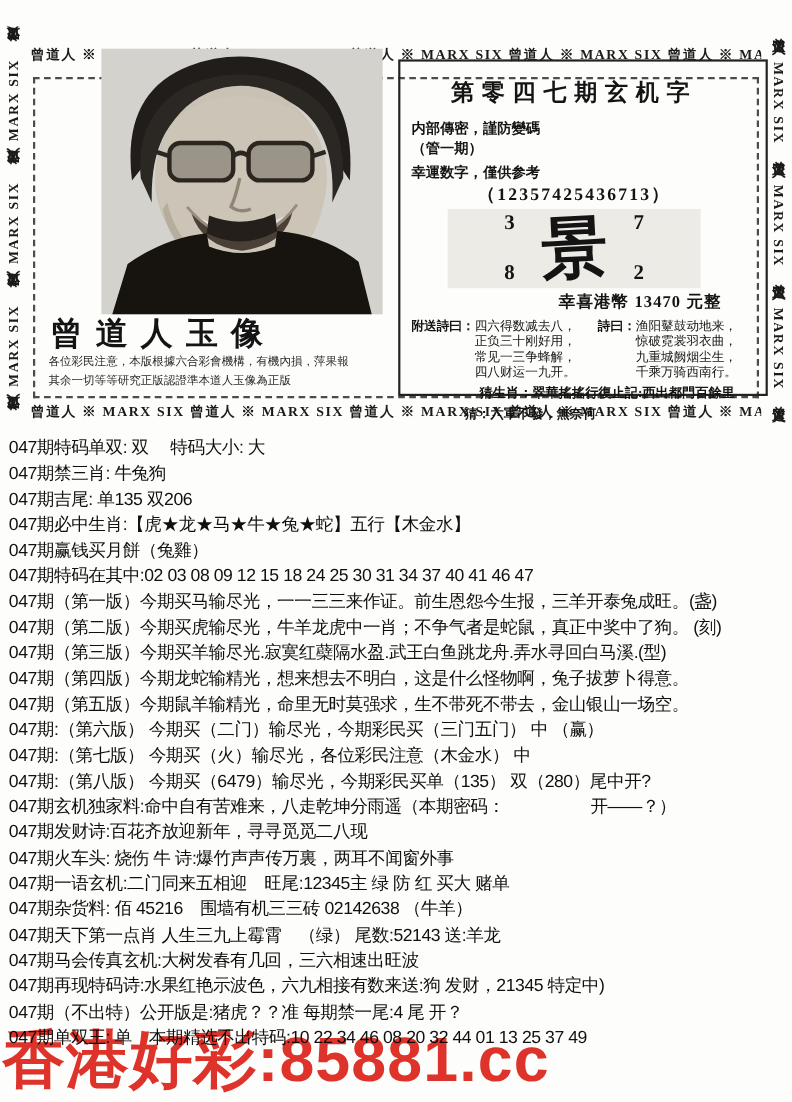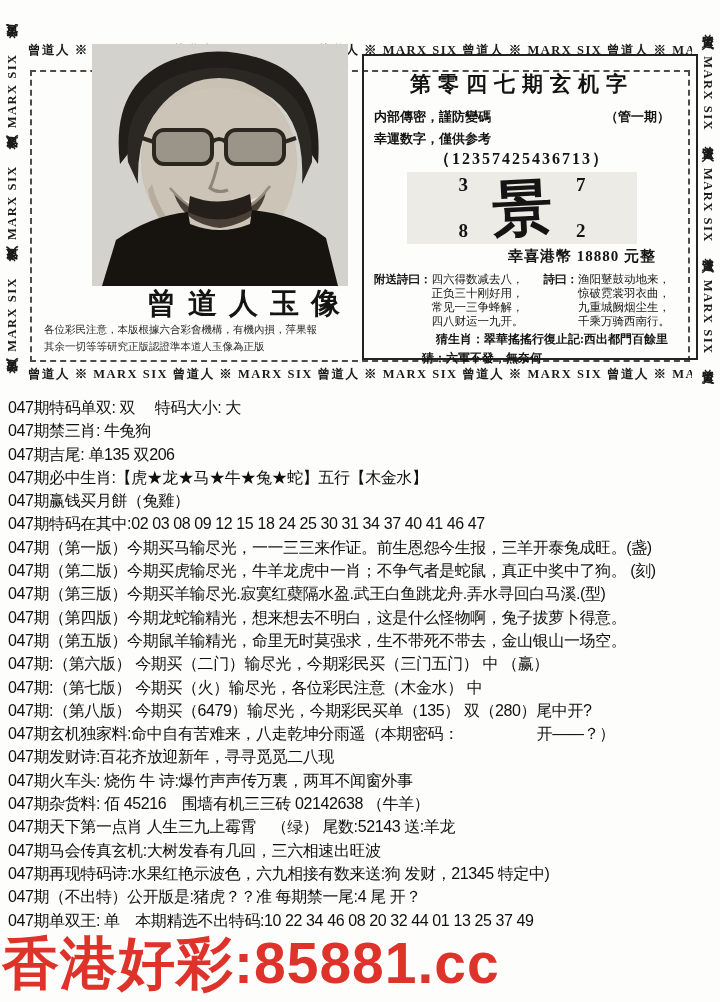--- a/index.html
+++ b/index.html
@@ -16,36 +16,36 @@
          font-weight:bold;font-size:12.5px;letter-spacing:1.5px;white-space:nowrap;
          overflow:hidden;writing-mode:vertical-rl;color:#1b1b1b;}
   .vtext.left{left:3px;transform:rotate(180deg);}
   .vtext.right{right:3px;}
 
   .inner-box{position:absolute;left:30px;top:70px;width:660px;height:292px;
              border:2px dashed #4f4b45;box-sizing:border-box;}
 
   
   .portrait{position:absolute;left:92px;top:44px;width:256px;height:242px;}
-  .caption{position:absolute;left:46px;top:284px;width:306px;text-align:right;
+  .caption{position:absolute;left:46px;top:284px;width:306px;text-align:left;
            font-family:Liberation Sans, sans-serif;font-weight:bold;font-size:29px;
            letter-spacing:12px;white-space:nowrap;}
   .note{position:absolute;left:44px;width:304px;font-size:10.5px;line-height:16px;
         font-family:"Liberation Serif",serif;color:#2a2a28;white-space:nowrap;overflow:hidden;}
   .note.n1{top:322px;}
   .note.n2{top:339px;}
 
   
   .panel{position:absolute;left:362px;top:54px;width:336px;height:306px;
          border:2px solid #222;box-sizing:border-box;padding:4px 26px 0 10px;
          font-family:"Liberation Serif",serif;}
   .panel-title{text-align:center;font-size:21px;font-weight:bold;letter-spacing:7px;
                margin-top:10px;white-space:nowrap;}
   .panel-row{display:flex;justify-content:space-between;font-size:13px;font-weight:bold;
-             margin-top:10px;}
+             margin-top:10px;flex-direction:column;}
   .lucky{font-size:13px;font-weight:bold;margin-top:4px;}
   .numstr{text-align:center;font-size:16px;font-weight:bold;letter-spacing:2px;margin-top:1px;}
   .grid{width:230px;margin:2px auto 0 auto;display:flex;justify-content:center;
         align-items:center;gap:24px;background:#edebe6;padding:2px 0;}
   .gcol{display:flex;flex-direction:column;gap:24px;font-size:19px;font-weight:bold;
         font-family:"Liberation Serif",serif;}
   .big-char{font-size:60px;font-weight:bold;line-height:64px;transform:rotate(-3deg);
             font-family:"DejaVu Serif",serif;}
   .prize{text-align:right;padding-right:14px;font-size:15px;font-weight:bold;margin-top:3px;
          letter-spacing:1px;}
@@ -123,21 +123,21 @@
       <div class="gcol">
         <span>3</span>
         <span>8</span>
       </div>
       <div class="big-char">景</div>
       <div class="gcol">
         <span>7</span>
         <span>2</span>
       </div>
     </div>
-    <div class="prize">幸喜港幣 18880 元整</div>
+    <div class="prize">幸喜港幣 13470 元整</div>
     <div class="poems">
       <div class="poem">
         <span class="plabel">附送詩曰：</span>
         <div class="plines">
           <div>四六得数减去八，</div>
           <div>正负三十刚好用，</div>
           <div>常见一三争蜂解，</div>
           <div>四八财运一九开。</div>
         </div>
       </div>
@@ -169,20 +169,21 @@
     <div class="bline">047期（第二版）今期买虎输尽光，牛羊龙虎中一肖；不争气者是蛇鼠，真正中奖中了狗。 (刻)</div>
     <div class="bline">047期（第三版）今期买羊输尽光.寂寞红蘗隔水盈.武王白鱼跳龙舟.弄水寻回白马溪.(型)</div>
     <div class="bline">047期（第四版）今期龙蛇输精光，想来想去不明白，这是什么怪物啊，兔子拔萝卜得意。</div>
     <div class="bline">047期（第五版）今期鼠羊输精光，命里无时莫强求，生不带死不带去，金山银山一场空。</div>
     <div class="bline">047期:（第六版） 今期买（二门）输尽光，今期彩民买（三门五门） 中 （赢）</div>
     <div class="bline">047期:（第七版） 今期买（火）输尽光，各位彩民注意（木金水） 中</div>
     <div class="bline">047期:（第八版） 今期买（6479）输尽光，今期彩民买单（135） 双（280）尾中开?</div>
     <div class="bline">047期玄机独家料:命中自有苦难来，八走乾坤分雨遥（本期密码：　　　　　开——？）</div>
     <div class="bline">047期发财诗:百花齐放迎新年，寻寻觅觅二八现</div>
     <div class="bline">047期火车头: 烧伤 牛 诗:爆竹声声传万裏，两耳不闻窗外事</div>
+    <div class="bline">047期一语玄机:二门同来五相迎　旺尾:12345主 绿 防 红 买大 赌单</div>
     <div class="bline">047期杂货料: 佰 45216　围墙有机三三砖 02142638 （牛羊）</div>
     <div class="bline">047期天下第一点肖 人生三九上霉霄　（绿） 尾数:52143 送:羊龙</div>
     <div class="bline">047期马会传真玄机:大树发春有几回，三六相速出旺波</div>
     <div class="bline">047期再现特码诗:水果红艳示波色，六九相接有数来送:狗 发财，21345 特定中)</div>
     <div class="bline">047期（不出特）公开版是:猪虎？？准 每期禁一尾:4 尾 开？</div>
     <div class="bline">047期单双王: 单　本期精选不出特码:10 22 34 46 08 20 32 44 01 13 25 37 49</div>
   </div>
 
   <div class="watermark">香港好彩:85881.cc</div>
 

